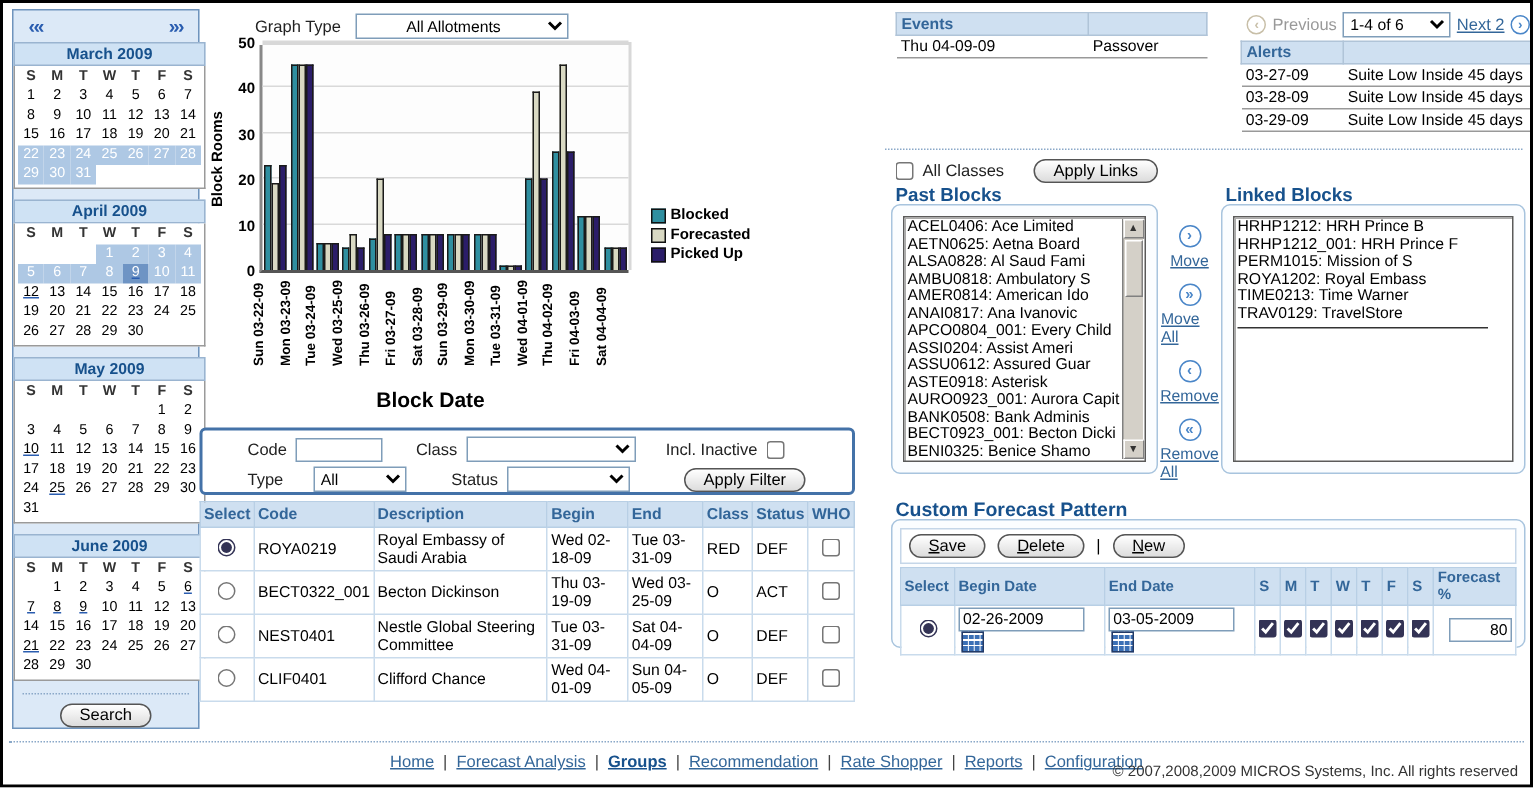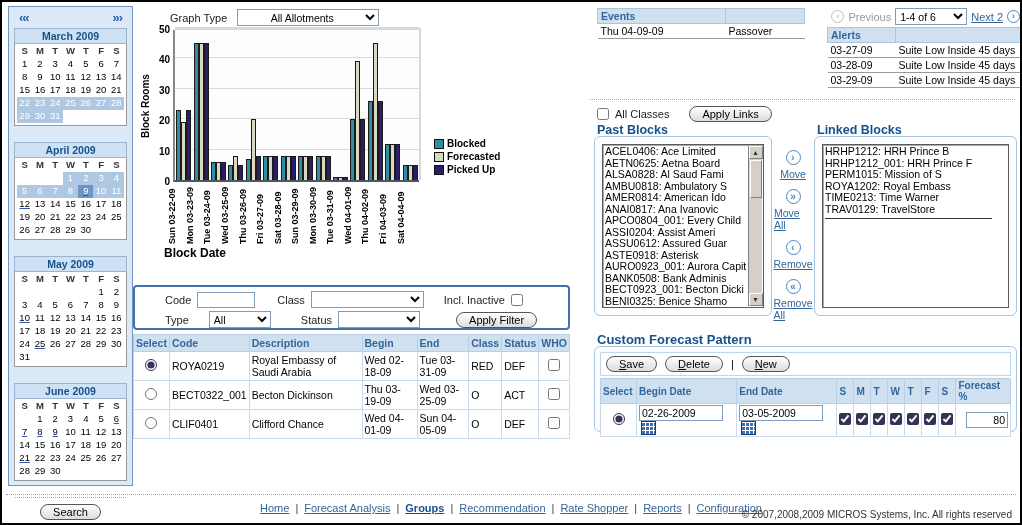--- a/index.html
+++ b/index.html
@@ -4,21 +4,21 @@
 <style>
   * { margin:0; padding:0; box-sizing:border-box; }
   html,body { background:#e8e8e8; }
   body { font-family:"Liberation Sans", sans-serif; font-size:11px; color:#000; }
   .page { position:relative; width:1022px; height:525px; background:#fff; border:2px solid #000; overflow:hidden; }
 
   
   .sidebar { position:absolute; left:6px; top:4px; width:125px; height:480px; background:#dce9f7; border:1px solid #6f94bd; }
   .cal-nav { display:flex; justify-content:space-between; padding:3px 10px 1px 10px; color:#2a5db0; font-weight:bold; font-size:13px; }
   .cal-nav span { cursor:pointer; letter-spacing:-1px; }
-  .calendar { width:113px; margin:2px auto 16px auto; }
+  .calendar { width:128px; margin:2px auto 7px auto; }
   .cal-title { background:#cfe2f4; border:1px solid #9ab4d0; color:#17518c; font-weight:bold; font-size:10.5px; text-align:center; padding:1px 0; }
   .cal-grid { background:#fff; border:1px solid #9a9a9a; border-top:none; display:grid; grid-template-columns:repeat(7,1fr); padding:1px 2px 2px 2px; }
   .cal-grid span { text-align:center; font-size:9.5px; line-height:12.5px; height:13px; }
   .dow { color:#333; font-weight:bold; }
   .day.hl { background:#aec8e4; color:#fff; }
   .day.sel { background:#6e94c4; color:#fff; }
   .day.ul { text-decoration:underline; text-decoration-color:#2a5db0; color:#000; }
   .day.sel.ul { color:#fff; }
   .sidebar .dotted { border-top:1px dotted #8aa8c8; margin:8px 6px 6px 6px; }
   .pill { font-family:"Liberation Sans",sans-serif; font-size:11px; border:1px solid #555; border-radius:9px; background:linear-gradient(#ffffff,#dcdcdc); padding:1px 12px; cursor:pointer; }
@@ -32,21 +32,21 @@
   .ylab { writing-mode:vertical-rl; transform:rotate(180deg); font-size:10px; font-weight:bold; height:152px; text-align:center; }
   .yticks { position:relative; width:22px; height:152px; }
   .yticks span { position:absolute; right:3px; font-size:10px; font-weight:bold; }
   .plot { position:relative; width:246px; height:152px; border-left:2px solid #888; border-bottom:2px solid #555; background:#fdfdfd; box-shadow:2px -2px 0 #d8d8d8; }
   .grid { position:absolute; left:0; width:100%; height:1px; background:#d9d9d9; }
   .groups { position:absolute; left:0; bottom:0; width:100%; height:152px; display:flex; justify-content:space-around; align-items:flex-end; }
   .bargroup { display:flex; align-items:flex-end; height:152px; }
   .bar { width:5px; border:1px solid #1a1a1a; border-bottom:none; }
   .xlabels { display:flex; justify-content:space-around; width:246px; margin-left:24px; height:62px; }
   .xlabels span { writing-mode:vertical-rl; transform:rotate(180deg); font-size:9px; font-weight:bold; line-height:17px; }
-  .xaxis-title { width:246px; margin-left:24px; text-align:left; font-size:12px; font-weight:bold; margin-top:2px; }
+  .xaxis-title { width:246px; margin-left:24px; text-align:center; font-size:14px; font-weight:bold; margin-top:14px; }
   .legend { position:absolute; left:294px; top:68px;margin-top:40px; }
   .legend-item { display:flex; align-items:center; gap:3px; margin-bottom:2px; font-size:10px; font-weight:bold; }
   .swatch { width:10px; height:10px; border:1px solid #111; display:inline-block; }
 
   
   .filter-box { position:absolute; left:131px; top:283px; width:437px; height:45px; border:2px solid #4472a8; border-radius:4px; background:#fff; }
   .frow { position:absolute; display:flex; align-items:center; }
   input[type=text] { border:1px solid #7f9db9; height:16px; font-size:10.5px; font-family:"Liberation Sans",sans-serif; padding:0 2px; }
   .flabel { font-size:11px; color:#222; }
 
@@ -472,20 +472,30 @@
           <td class="ctr"><input type="checkbox" style=""></td>
         </tr>
         <tr>
           <td class="ctr"><input type="radio" name="blocksel" style=""></td>
           <td>BECT0322_001</td>
           <td>Becton Dickinson</td>
           <td>Thu 03-19-09</td>
           <td>Wed 03-25-09</td>
           <td>O</td>
           <td>ACT</td>
+          <td class="ctr"><input type="checkbox" style=""></td>
+        </tr>
+        <tr>
+          <td class="ctr"><input type="radio" name="blocksel" style=""></td>
+          <td>NEST0401</td>
+          <td>Nestle Global Steering Committee</td>
+          <td>Tue 03-31-09</td>
+          <td>Sat 04-04-09</td>
+          <td>O</td>
+          <td>DEF</td>
           <td class="ctr"><input type="checkbox" style=""></td>
         </tr>
         <tr>
           <td class="ctr"><input type="radio" name="blocksel" style=""></td>
           <td>CLIF0401</td>
           <td>Clifford Chance</td>
           <td>Wed 04-01-09</td>
           <td>Sun 04-05-09</td>
           <td>O</td>
           <td>DEF</td>

